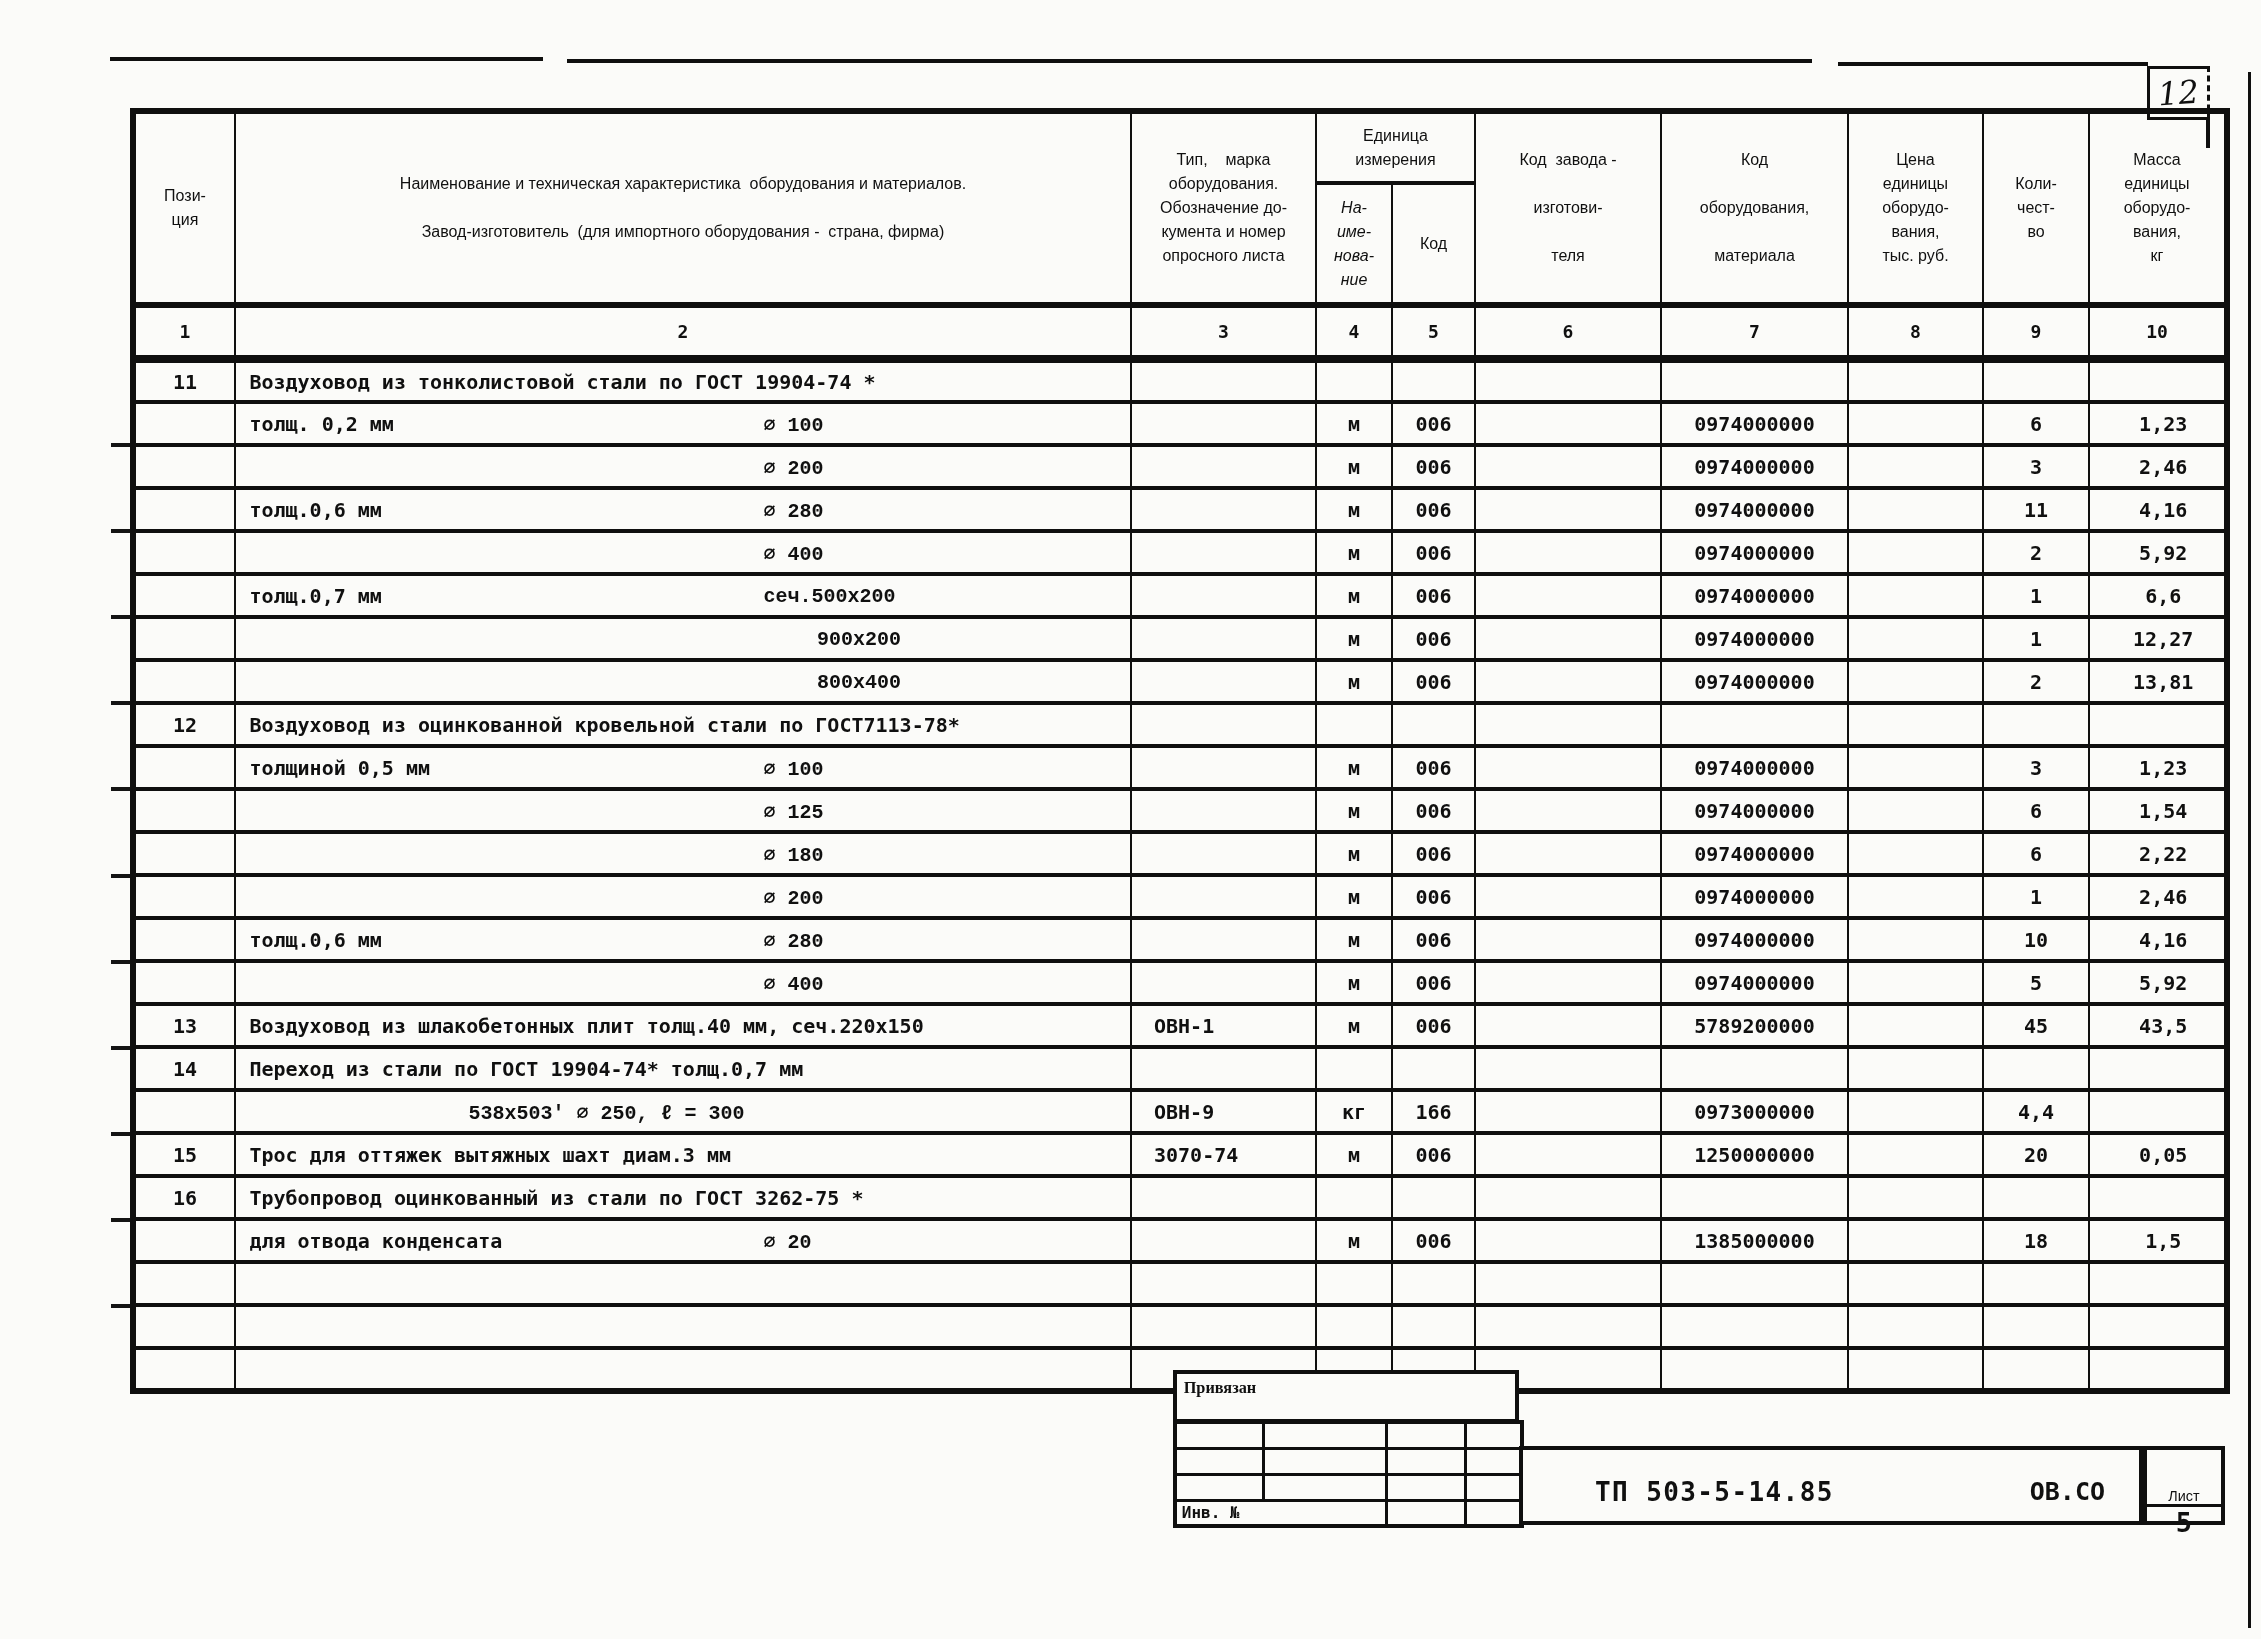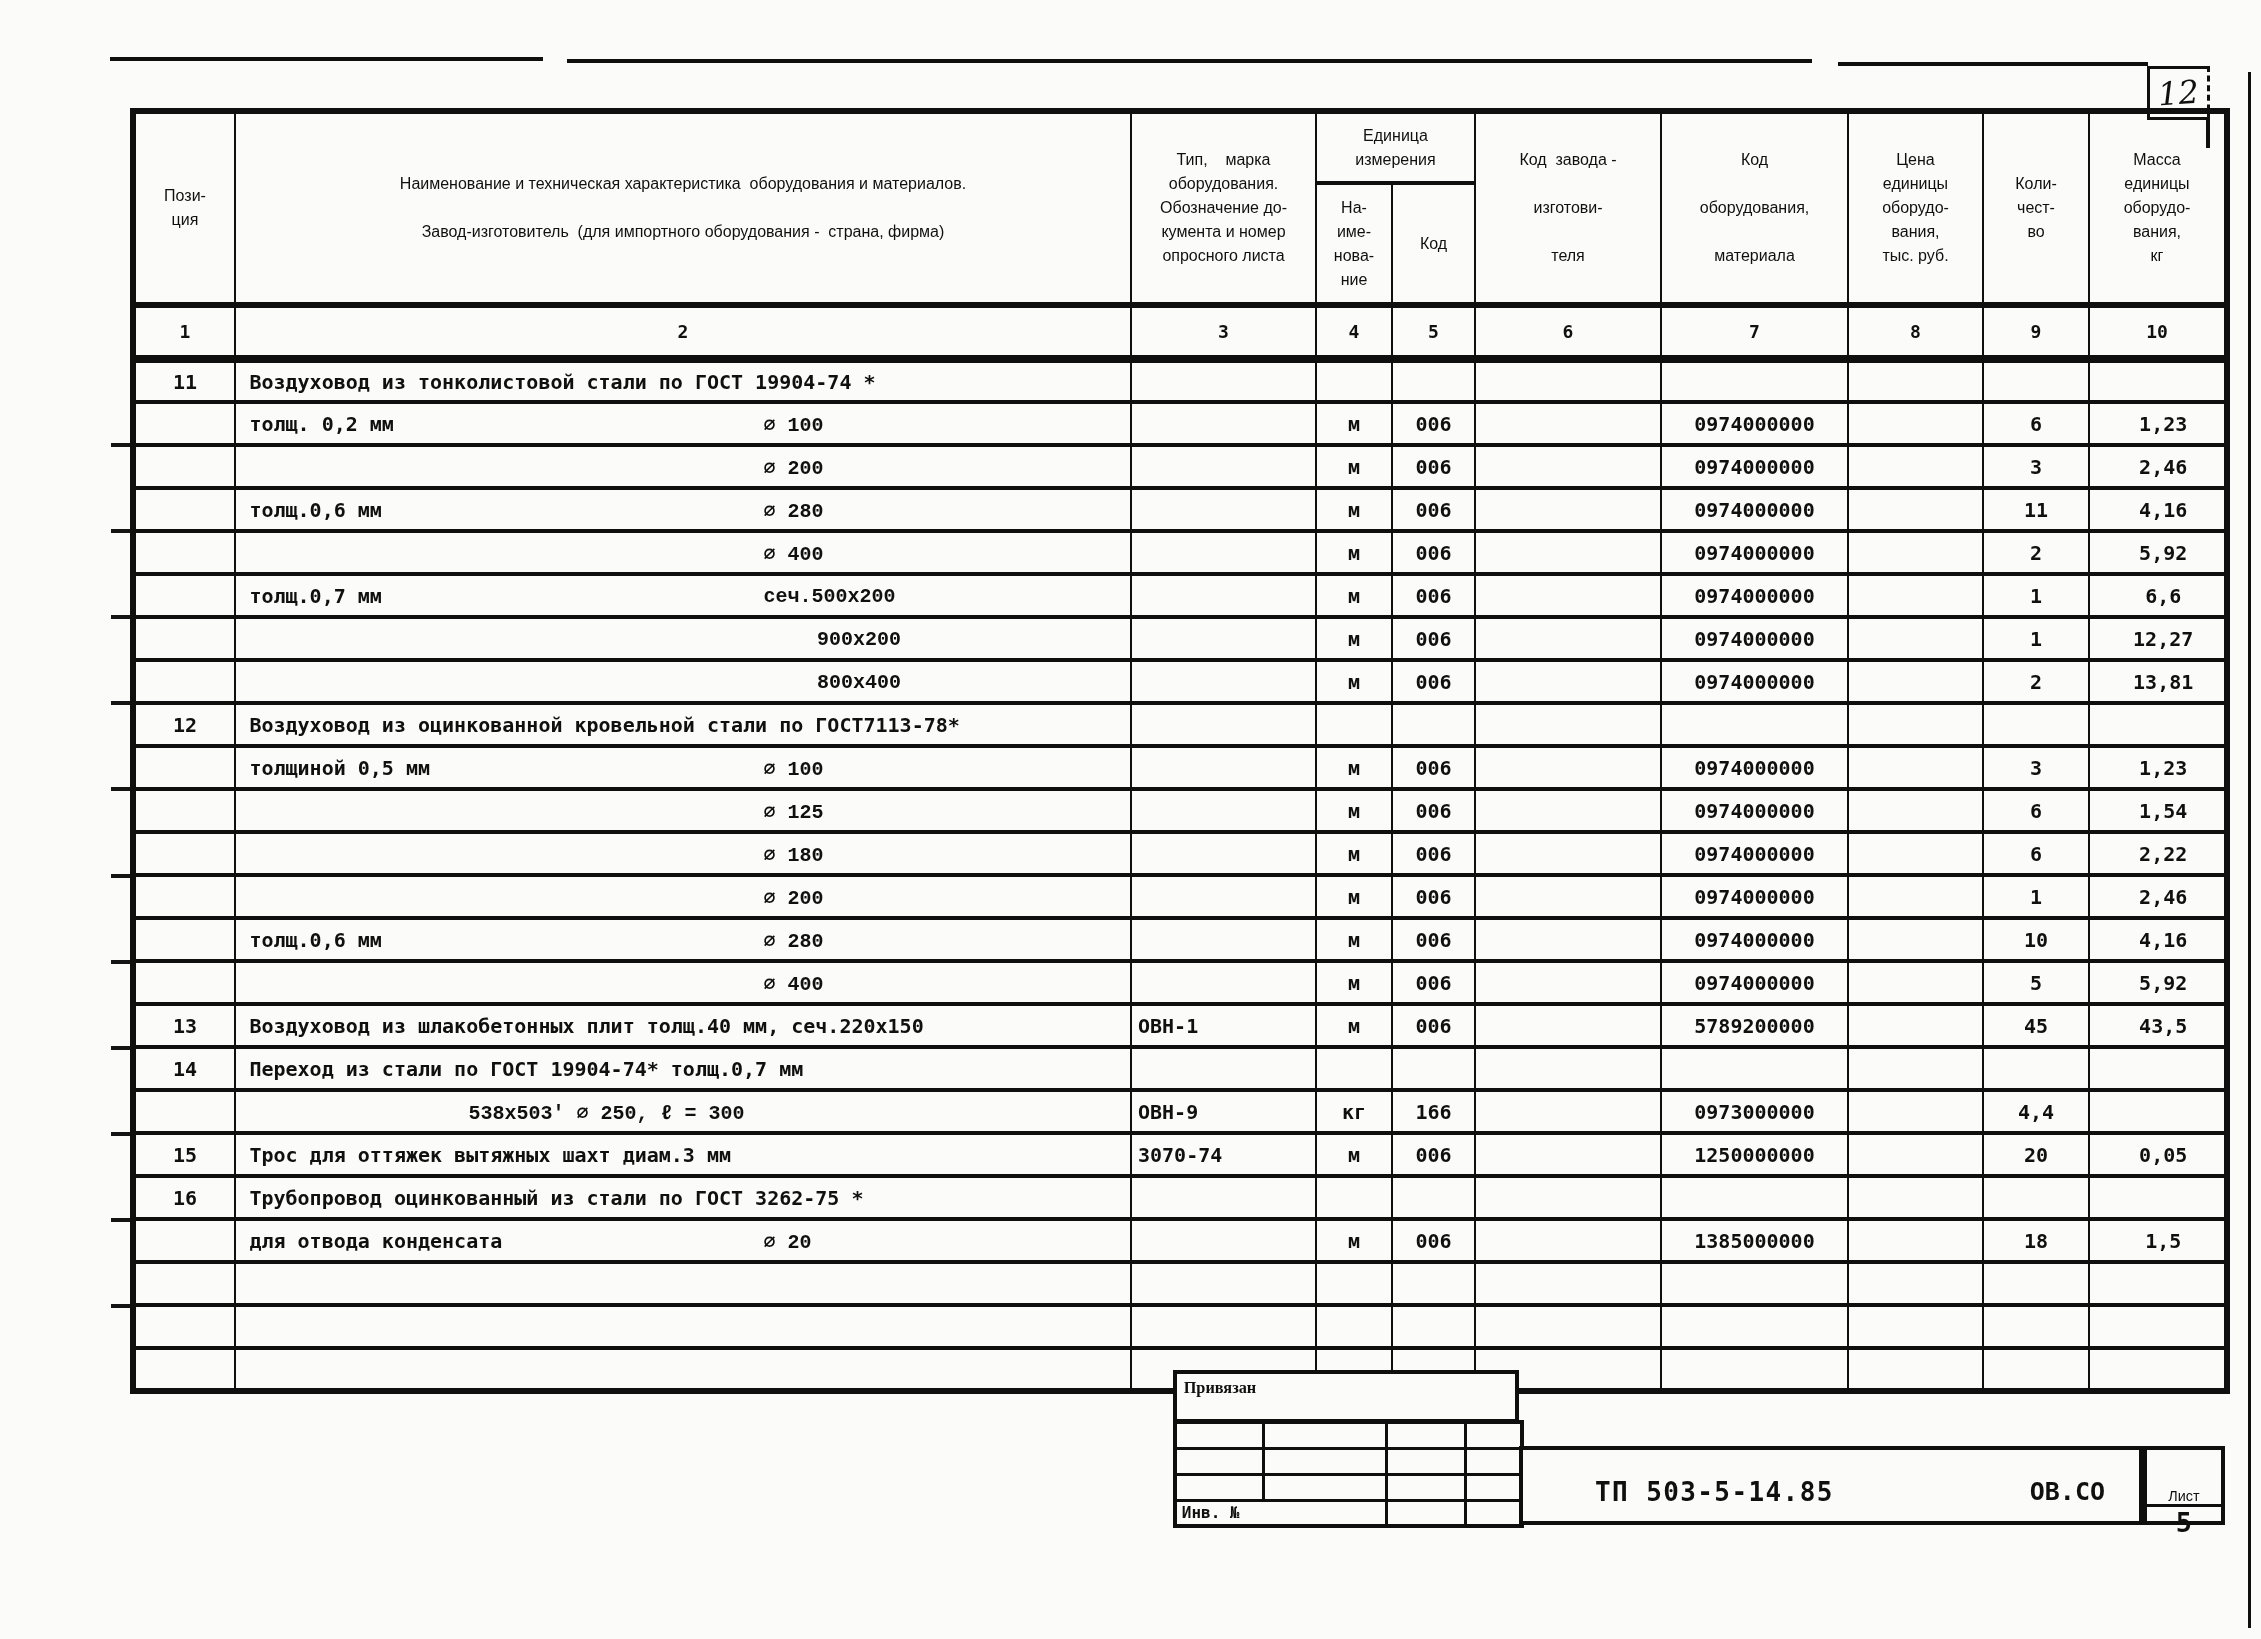--- a/index.html
+++ b/index.html
@@ -41,37 +41,37 @@
     border-top-width:4.8px; border-bottom-width:4.8px;
     padding:0; vertical-align:middle; overflow:hidden;
   }
   .spec thead th {
     font-family:"Liberation Sans", sans-serif; font-weight:normal;
     font-size:16px; line-height:1.5; text-align:center;
     white-space:pre-wrap;
   }
   tr.hrow1 { height:72px; }
   tr.hrow2 { height:122px; }
-  th.hcol4 { font-size:14.4px; line-height:1.35; }
+  th.hcol4 { font-size:14.4px; line-height:1.35;font-style:italic; }
   tr.numsrow { height:54px; }
   tr.numsrow td {
     text-align:center; font-weight:bold; font-size:18px;
     border-top-width:6.7px; border-bottom-width:8.6px;
   }
   tbody.data tr { height:43px; }
   tbody.data td {
     font-weight:bold; font-size:20px; white-space:nowrap;
   }
   td.cell-name { position:relative; text-align:left; padding-left:13.4px; }
   td.cell-name .sz {
     position:absolute; top:50%; transform:translateY(-50%); white-space:nowrap;
     font-family:Liberation Mono, monospace;
   }
   td.cell-pos, td.cell-unit, td.cell-ucode, td.cell-ecode, td.cell-qty { text-align:center; }
-  td.cell-type { text-align:left; padding-left:6px; }
+  td.cell-type { text-align:left; padding-left:22px; }
   td.cell-mass { text-align:center; padding-left:12.4px; }
 
   
   .tick { position:absolute; left:111px; width:19px; height:3.8px; background:#141414; }
 
   
   .stamp-priv {
     position:absolute; left:1173px; top:1370px; width:346px; height:53px;
     border:4.3px solid #0f0f0f; background:#fbfbf9;
     font-weight:bold; font-size:16.3px; padding:3.8px 0 0 6.7px;font-family:Liberation Serif, serif;

